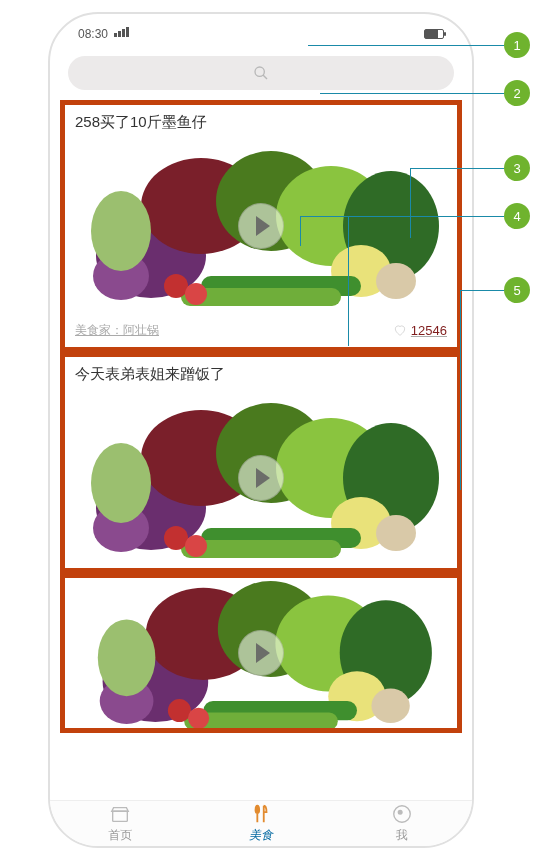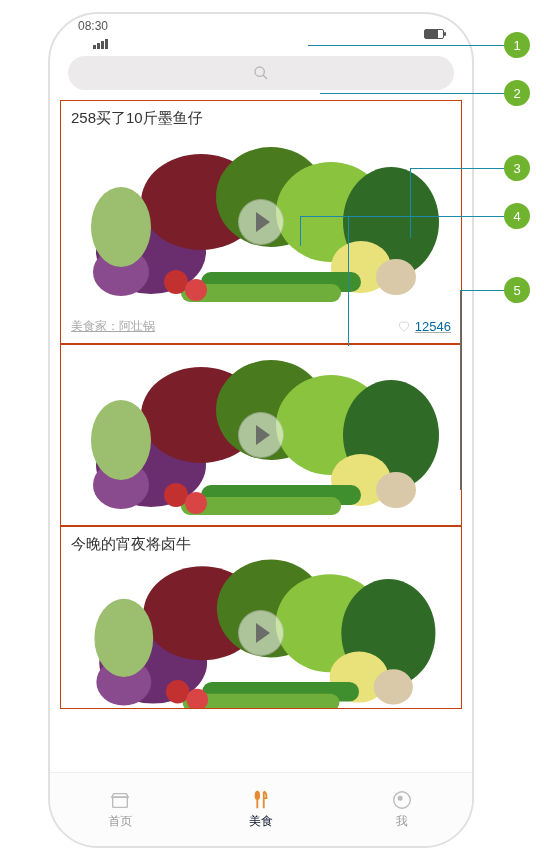--- a/index.html
+++ b/index.html
@@ -26,21 +26,21 @@
   }
   .status-bar {
     height: 32px;
     padding: 8px 28px 0 28px;
     display: flex;
     justify-content: space-between;
     align-items: center;
     font-size: 12px;
     color: #555;
   }
-  .status-left { display: flex; align-items: flex-end; gap: 6px; flex-direction: column; }
+  .status-left { display: flex; align-items: flex-start; gap: 6px; }
   .signal-bars { display: inline-flex; gap: 1px; align-items: flex-end; }
   .signal-bars span { width: 3px; background: #555; display: inline-block; }
   .signal-bars span:nth-child(1){height:4px}
   .signal-bars span:nth-child(2){height:6px}
   .signal-bars span:nth-child(3){height:8px}
   .signal-bars span:nth-child(4){height:10px}
   .battery { width: 20px; height: 10px; border: 1px solid #555; border-radius: 2px; position: relative; }
   .battery::after { content:""; position:absolute; right:-3px; top:2px; width:2px; height:4px; background:#555; border-radius:1px;}
   .battery-fill { width: 70%; height: 100%; background:#555; }
 
@@ -54,21 +54,21 @@
     justify-content: center;
   }
   .search-box svg { width: 16px; height: 16px; stroke: #b8b8b8; }
 
   .feed {
     flex: 1;
     overflow: hidden;
     padding: 0 10px;
   }
   .card {
-    border: 1px solid #c2410c;
+    border: 5px solid #c2410c;
     margin-bottom: 0;
     background: #fff;
   }
   .card-title {
     font-size: 15px;
     color: #333;
     padding: 8px 10px 4px 10px;
   }
   .thumb {
     position: relative;
@@ -96,37 +96,37 @@
     border-left: 14px solid rgba(100,100,100,0.9);
     border-top: 10px solid transparent;
     border-bottom: 10px solid transparent;
     margin-left: 4px;
   }
   .card-foot {
     display:flex; justify-content:space-between; align-items:center;
     padding: 6px 10px 8px 10px;
     font-size: 12px; color:#aaa;text-decoration:underline;
   }
-  .likes { display:flex; gap:4px; color:#0369a1; font-size:13px;}
+  .likes { display:flex; gap:4px; color:#7f1d1d; font-size:13px;}
   .likes svg { width:14px; height:14px; stroke:#bbb; fill:none;}
 
   .tabbar {
-    height: 74px;
+    height: 46px;
     border-top: 1px solid #eee;
     display:flex;
     background:#fcfcfc;
   }
   .tab {
     flex:1;
     display:flex; flex-direction:column; align-items:center; justify-content:center;
     gap:2px;
     font-size: 12px;
     color:#999;
   }
-  .tab.active { color:#0f172a; }
+  .tab.active { color:#0369a1;font-style:italic; }
   .tab svg { width:22px; height:22px; }
 
   
   .callout {
     position:absolute;
     width: 26px; height: 26px;
     border-radius: 50%;
     background:#6fb32e;
     color:#fff;
     font-size: 13px;
@@ -200,20 +200,21 @@
         <span class="likes">
           <svg viewBox="0 0 24 24">
               <path d="M12 21s-8-5.3-8-11a5 5 0 0 1 8-4 5 5 0 0 1 8 4c0 5.7-8 11-8 11z"></path>
             </svg>
           <span>12546</span>
         </span>
       </div>
     </div>
 
     <div class="card">
+      <div class="card-title">今天表弟表姐来蹭饭了</div>
       <div class="thumb">
         <svg class="veg" viewBox="0 0 400 180" preserveAspectRatio="xMidYMid slice">
           <ellipse cx="90" cy="120" rx="55" ry="42" fill="#6a2e6e"></ellipse>
           <ellipse cx="60" cy="140" rx="28" ry="24" fill="#8a4a8e"></ellipse>
           <ellipse cx="140" cy="70" rx="60" ry="48" fill="#7a1f2a"></ellipse>
           <ellipse cx="210" cy="65" rx="55" ry="50" fill="#4a7a1e"></ellipse>
           <ellipse cx="270" cy="80" rx="55" ry="50" fill="#8ac43f"></ellipse>
           <ellipse cx="330" cy="90" rx="48" ry="55" fill="#2f6b26"></ellipse>
           <ellipse cx="300" cy="135" rx="30" ry="26" fill="#e9e27a"></ellipse>
           <ellipse cx="335" cy="145" rx="20" ry="18" fill="#d9c9a8"></ellipse>
@@ -221,21 +222,20 @@
           <rect x="120" y="152" width="160" height="18" rx="9" fill="#6fae3a"></rect>
           <circle cx="115" cy="150" r="12" fill="#c23030"></circle>
           <circle cx="135" cy="158" r="11" fill="#d94545"></circle>
           <ellipse cx="60" cy="95" rx="30" ry="40" fill="#9bbf6f"></ellipse>
         </svg>
         <div class="play-btn"></div>
       </div>
     </div>
 
     <div class="card">
-      <div class="card-title">今晚的宵夜将卤牛</div>
       <div class="thumb" style="height:150px">
         <svg class="veg" viewBox="0 0 400 180" preserveAspectRatio="xMidYMid slice">
           <ellipse cx="90" cy="120" rx="55" ry="42" fill="#6a2e6e"></ellipse>
           <ellipse cx="60" cy="140" rx="28" ry="24" fill="#8a4a8e"></ellipse>
           <ellipse cx="140" cy="70" rx="60" ry="48" fill="#7a1f2a"></ellipse>
           <ellipse cx="210" cy="65" rx="55" ry="50" fill="#4a7a1e"></ellipse>
           <ellipse cx="270" cy="80" rx="55" ry="50" fill="#8ac43f"></ellipse>
           <ellipse cx="330" cy="90" rx="48" ry="55" fill="#2f6b26"></ellipse>
           <ellipse cx="300" cy="135" rx="30" ry="26" fill="#e9e27a"></ellipse>
           <ellipse cx="335" cy="145" rx="20" ry="18" fill="#d9c9a8"></ellipse>

